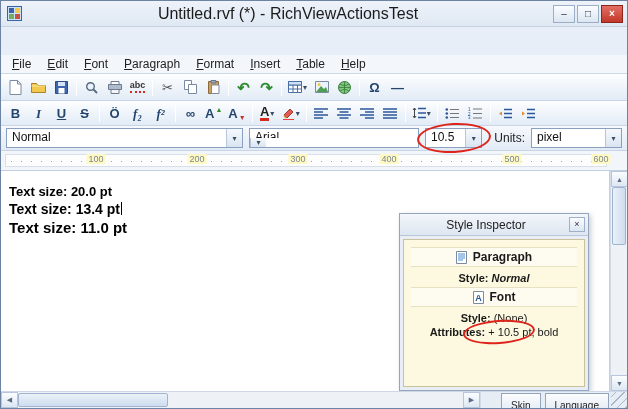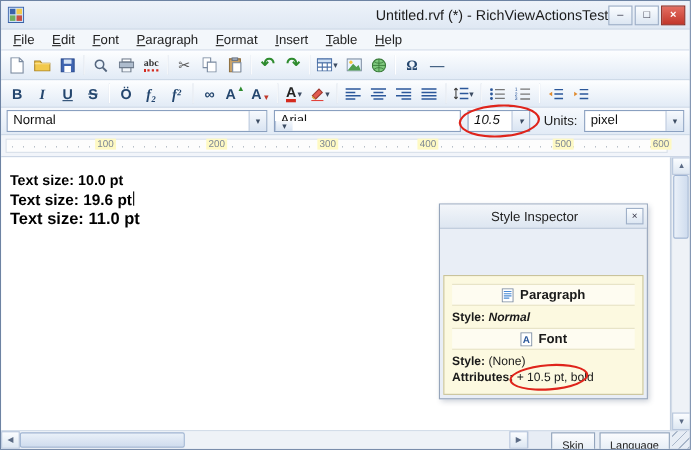--- a/index.html
+++ b/index.html
@@ -9,36 +9,36 @@
   .window {
     position:relative; width:628px; height:409px;
     border:1px solid #6d83a3; background:#e7eef7;
     display:flex; flex-direction:column; overflow:hidden;
   }
 
   
   .titlebar { height:26px; flex:none; display:flex; align-items:center;
     background:linear-gradient(#eef3fa,#dfe8f3); padding:0 4px; border-bottom:1px solid #c6d2e2; }
   .app-icon { width:18px; height:16px; flex:none; display:flex; align-items:center; justify-content:center; }
-  .title-text { flex:1; text-align:right; font-size:13px; color:#1b1b1b; white-space:nowrap; overflow:hidden; }
+  .title-text { flex:1; text-align:center; font-size:16px; color:#1b1b1b; white-space:nowrap; overflow:hidden; }
   .win-btns { display:flex; gap:2px; }
   .win-btn { width:22px; height:18px; font-size:10px; line-height:16px; text-align:center;
     border:1px solid #9cadc6; background:linear-gradient(#fbfdff,#dce6f2); color:#334; cursor:default; }
   .win-btn.close { background:linear-gradient(#e46e62,#c2372b); border-color:#8d2419; color:#fff; font-weight:bold; }
 
   
   .menubar { height:19px; flex:none; display:flex; gap:2px;
-    background:#f3f7fb; border-bottom:1px solid #cdd8e6; padding:0 4px; font-size:12px; color:#222; }
+    background:#f3f7fb; border-bottom:1px solid #cdd8e6; padding:0 4px; font-size:12px; color:#222;margin-top:28px; }
   .menu-item { display:inline-block; padding:2px 7px; }
   .menu-item::first-letter { text-decoration:underline; }
 
   
   .toolbar { flex:none; display:flex; align-items:center; padding:1px 3px;
     background:linear-gradient(#fdfeff,#e2ebf6); border-bottom:1px solid #c9d5e4; }
-  .toolbar.row1 { height:27px;font-family:Liberation Serif, serif; }
+  .toolbar.row1 { height:27px; }
   .toolbar.row2 { height:25px; }
   .tbtn { height:22px; min-width:23px; padding:0 2px; display:flex; align-items:center; justify-content:center;
     background:transparent; border:1px solid transparent; border-radius:2px; cursor:default; }
   .sep { width:1px; height:18px; background:#b9c7da; border-right:1px solid #ffffff; margin:0 3px; flex:none; }
   .glyph { font-size:13px; color:#24466e; line-height:1; }
   .glyph.bold { font-weight:bold; }
   .glyph.ital { font-style:italic; font-family:"Liberation Serif", serif; font-weight:bold; }
   .glyph.und { text-decoration:underline; font-weight:bold; }
   .glyph.strike { text-decoration:line-through; font-weight:bold; }
   .glyph.green { color:#2e8b2e; font-size:15px; font-weight:bold; }
@@ -50,21 +50,21 @@
   .a-arrow.up { color:#2e8b2e; transform:translateY(-4px); }
   .a-arrow.dn { color:#c0392b; transform:translateY(4px); }
 
   
   .combobar { height:25px; flex:none; display:flex; align-items:center; gap:6px; padding:2px 5px;
     background:linear-gradient(#f6f9fd,#e2ebf6); border-bottom:1px solid #c9d5e4; font-size:12px; }
   .combo { position:relative; display:flex; align-items:stretch; height:20px; background:#fff; border:1px solid #8aa0c0; }
   .combo .val { flex:1; padding:1px 5px; font-size:12px; color:#111; white-space:nowrap; overflow:hidden; }
   .combo .arrow { width:16px; flex:none; display:flex; align-items:center; justify-content:center;
     background:linear-gradient(#f6f9fd,#d9e4f2); border-left:1px solid #b7c6dc; font-size:8px; color:#3c4c63; }
-  .combo.style { width:240px; } .combo.font { width:172px;flex-direction:column; } .combo.size { width:58px;font-style:italic; } .combo.units { width:91px;gap:44px; }
+  .combo.style { width:240px; } .combo.font { width:172px;flex-direction:column; } .combo.size { width:58px; } .combo.units { width:91px;gap:44px; }
   .units-label { font-size:12px; color:#222; margin-left:6px; }
 
   .red-ellipse { position:absolute; border:2px solid #df241b; border-radius:50%; pointer-events:none; z-index:9; background:transparent; }
 
   
   .ruler { height:20px; flex:none; position:relative; background:#f2f5fa; border-bottom:1px solid #c2cfe0; overflow:hidden; }
   .ruler .strip { position:absolute; left:4px; right:20px; top:3px; bottom:3px; background:#fdfdfd; border:1px solid #d7dfe9; }
   .ruler .ticks { position:absolute; left:10px; right:24px; top:50%; height:1px;
     background:repeating-linear-gradient(90deg,#9aa5b2 0 1px, transparent 1px 10px); }
   .ruler .mark { position:absolute; top:3px; font-size:9px; color:#7d8794; background:#fef9c3; padding:0 2px; transform:translateX(-50%); }
@@ -74,31 +74,31 @@
   .doc { flex:1; position:relative; background:#ffffff; border-right:1px solid #c2cfe0; overflow:hidden; }
   .doc-lines { padding:12px 0 0 8px; color:#000; }
   .doc-line { font-weight:bold; }
   .doc-line.l1 { font-size:13px; line-height:17px; }
   .doc-line.l2 { font-size:14px; line-height:18px; }
   .doc-line.l3 { font-size:15px; line-height:19px; }
   .caret { display:inline-block; width:1px; height:13px; background:#000; margin-left:1px; vertical-align:-1px; }
 
   
   .inspector { position:absolute; top:42px; right:20px; width:190px; height:178px;
-    background:#e9eef6; border:1px solid #96a5bb; box-shadow:2px 2px 5px rgba(40,60,90,.25); display:flex; flex-direction:column;gap:39px; }
+    background:#e9eef6; border:1px solid #96a5bb; box-shadow:2px 2px 5px rgba(40,60,90,.25); display:flex; flex-direction:column; }
   .insp-header { height:22px; flex:none; display:flex; align-items:center;
     background:linear-gradient(#f3f6fa,#dde6f1); border-bottom:1px solid #b9c6d8; padding:0 3px; }
   .insp-title { flex:1; text-align:center; font-size:12px; color:#222; }
   .insp-close { width:16px; height:15px; flex:none; font-size:9px; line-height:13px; text-align:center;
     background:linear-gradient(#fbfdff,#dce6f2); border:1px solid #9fb0c8; color:#334; }
   .insp-body { flex:1; margin:3px; background:#fcf9e0; border:1px solid #c9c39b; padding:4px 7px; font-size:11px; color:#1a1a1a; }
   .insp-sec-head { display:flex; align-items:center; justify-content:center; gap:6px;
     font-weight:bold; font-size:12px; margin:3px 0 5px; padding:2px 0;
     background:rgba(255,255,255,.55); border-top:1px solid #e6e1c2; border-bottom:1px solid #e6e1c2; }
-  .insp-line { margin:2px 0; position:relative; white-space:nowrap; }
+  .insp-line { margin:2px 0; position:relative; white-space:nowrap;text-align:center; }
   .insp-line b { font-weight:bold; }
   .val-italic { font-style:italic; font-weight:bold; }
 
   
   .vscroll { width:17px; flex:none; background:#eef2f7; display:flex; flex-direction:column; border-left:1px solid #d2dbe7; }
   .vscroll .sbtn, .hscroll .sbtn { flex:none; width:17px; height:16px; display:flex; align-items:center; justify-content:center;
     font-size:7px; color:#5b6b85; background:linear-gradient(#fbfdff,#dde7f2); border:1px solid #b7c6dc; }
   .vscroll .track { flex:1; position:relative; }
   .vscroll .thumb { position:absolute; top:0; left:1px; right:1px; height:58px;
     background:linear-gradient(90deg,#eaf1f9,#cfdcee); border:1px solid #9fb4d2; border-radius:2px; }
@@ -380,22 +380,22 @@
     <span class="mark" style="left:196px">200</span>
     <span class="mark" style="left:297px">300</span>
     <span class="mark" style="left:388px">400</span>
     <span class="mark" style="left:511px">500</span>
     <span class="mark" style="left:600px">600</span>
   </div>
 
   <div class="content">
     <div class="doc">
       <div class="doc-lines">
-        <div class="doc-line l1"><span>Text size: 10.0 pt</span></div>
-        <div class="doc-line l2"><span>Text size: 19.6 pt</span><span class="caret"></span></div>
+        <div class="doc-line l1"><span>Text size: 20.0 pt</span></div>
+        <div class="doc-line l2"><span>Text size: 13.4 pt</span><span class="caret"></span></div>
         <div class="doc-line l3"><span>Text size: 11.0 pt</span></div>
       </div>
 
       <div class="inspector">
         <div class="insp-header">
           <span class="insp-title">Style Inspector</span>
           <span class="insp-close">×</span>
         </div>
         <div class="insp-body">
           <div class="insp-sec-head">

